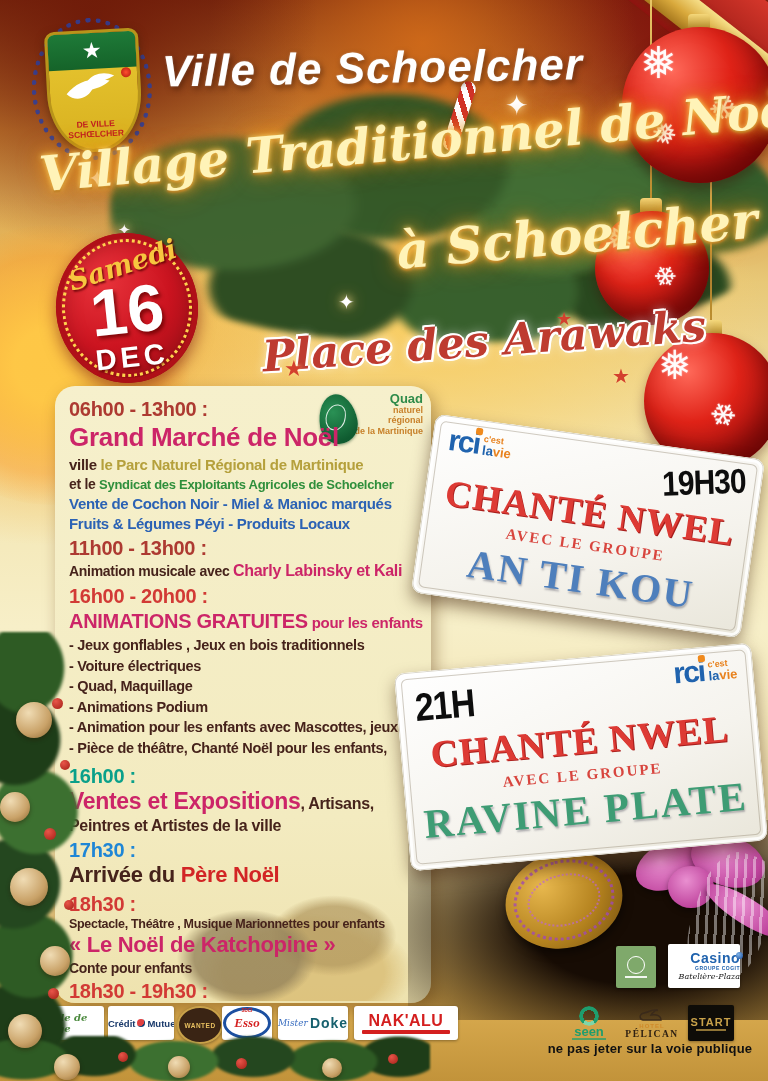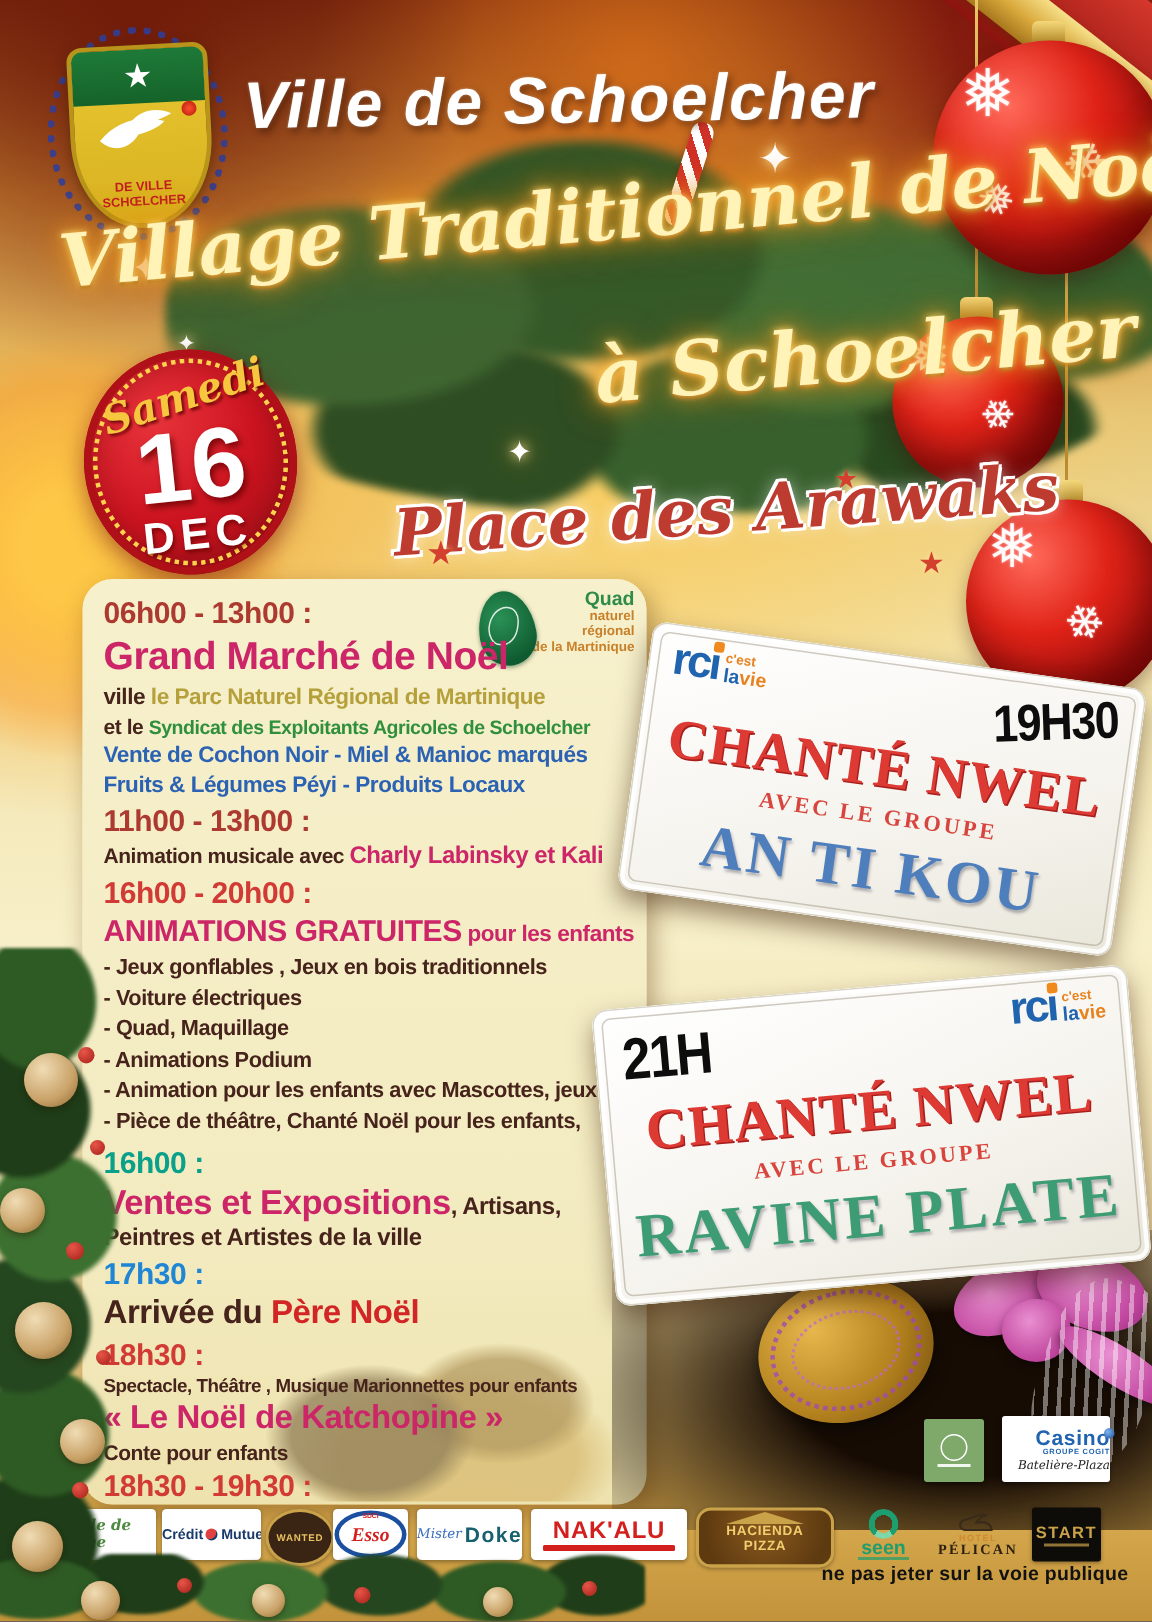--- a/index.html
+++ b/index.html
@@ -375,24 +375,20 @@
     </span>
   </div>
   <div class="spon doke">
     <span class="doke1">Mister</span>
     <span class="doke2">Doke</span>
   </div>
   <div class="spon nakalu">
     <span class="nak-t">NAK'ALU</span>
     <span class="nak-bar"></span>
   </div>
-  <div class="spon hacienda">
-    <span>HACIENDA</span>
-    <span>PIZZA</span>
-  </div>
   <div class="spon seen">
     <span class="seen-sw"></span>
     <span class="seen-t">seen</span>
     <span class="seen-bar"></span>
   </div>
   <div class="spon pelican">
     <svg width="30" height="16" viewBox="0 0 30 16">
       <path d="M6 13 C2 12 2 7 7 6 C12 5 16 2 19 3 C17 5 15 6 14 8 C20 7 24 9 24 13 Z" fill="none" stroke="#3a2a1a" stroke-width="1.4"></path>
       <circle cx="20" cy="3.2" r="1.1" fill="#3a2a1a"></circle>
     </svg>

